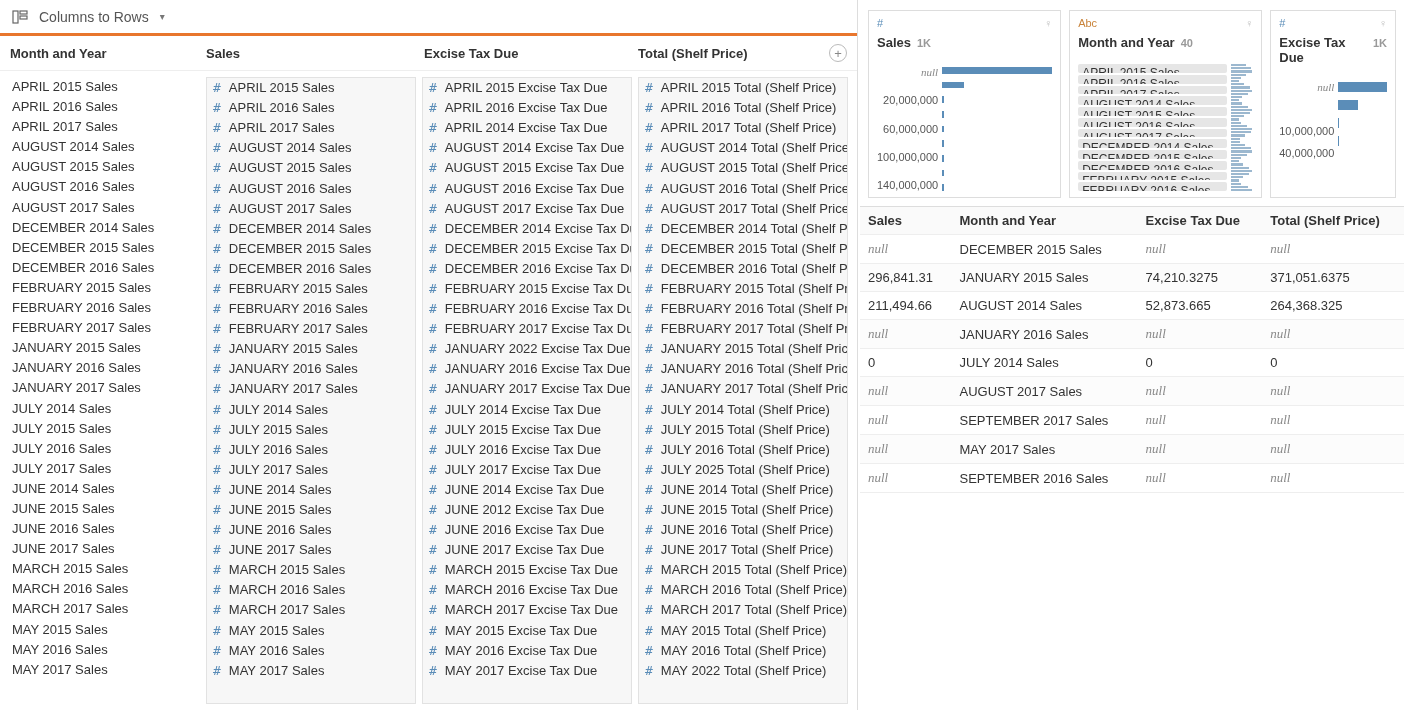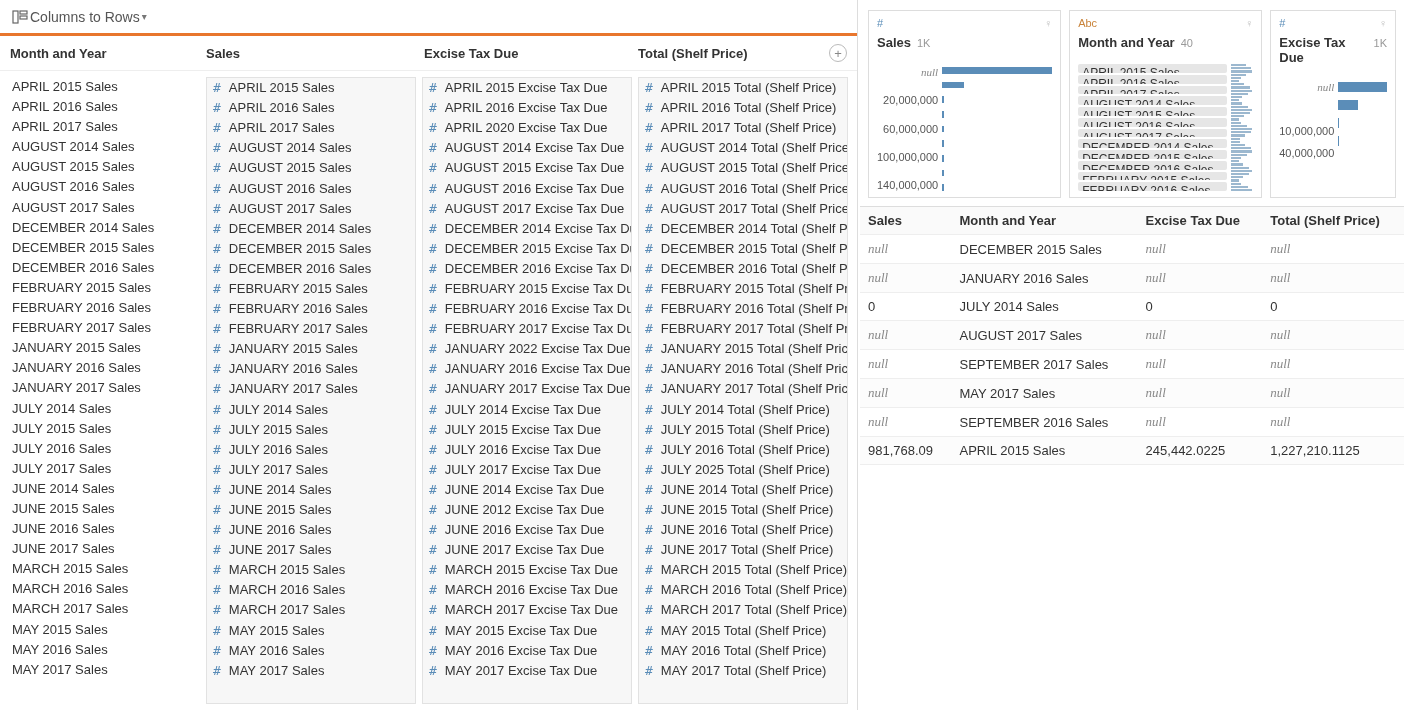--- a/index.html
+++ b/index.html
@@ -3,21 +3,21 @@
 <meta charset="utf-8">
 <style>
 * { box-sizing: border-box; margin: 0; padding: 0; }
 body { font-family: -apple-system, BlinkMacSystemFont, "Segoe UI", Arial, sans-serif; font-size: 13px; color: #333; background: #fff; }
 .container { display: flex; height: 710px; width: 1404px; }
 .left { width: 858px; display: flex; flex-direction: column; border-right: 1px solid #ddd; }
 .right { flex: 1; display: flex; flex-direction: column; overflow: hidden; }
 
 .header { display: flex; align-items: center; height: 36px; padding: 0 12px; border-bottom: 3px solid #e8762d; font-weight: 600; font-size: 14px; }
 .header-title { flex: 1; }
-.header-action { display: flex; align-items: center; gap: 2px; color: #555; font-weight: 400; cursor: pointer; }
+.header-action { display: flex; align-items: center; gap: 11px; color: #555; font-weight: 400; cursor: pointer; }
 .header-action svg { width: 16px; height: 16px; }
 
 .cols-head { display: flex; padding: 8px 10px; gap: 0; align-items: center; border-bottom: 1px solid #eee; }
 .colh { font-weight: 600; }
 .colh:nth-child(1){ width: 196px; }
 .colh:nth-child(2){ width: 218px; }
 .colh:nth-child(3){ width: 214px; }
 .colh:nth-child(4){ width: 190px; }
 .add-col { width: 18px; height: 18px; border: 1px solid #bbb; border-radius: 50%; display: flex; align-items: center; justify-content: center; color: #888; font-size: 13px; cursor: pointer; margin-left: auto; }
 
@@ -30,21 +30,21 @@
 .list.box .item { padding: 0 6px; display: flex; align-items: center; gap: 8px; }
 .hash { color: #5b8db8; font-weight: 400; font-family: ui-monospace, monospace; }
 
 .cards { display: flex; gap: 8px; padding: 10px 8px 8px 10px; overflow: hidden; }
 .card { background: #fff; border: 1px solid #ddd; width: 200px; height: 188px; display: flex; flex-direction: column; padding: 6px 8px; }
 .card.narrow { width: 130px; }
 .card-top { display: flex; align-items: center; justify-content: space-between; font-size: 11px; color: #5b8db8; }
 .card-type.text { color: #c9833a; }
 .card-title { display: flex; align-items: baseline; gap: 6px; margin-top: 6px; }
 .card-title .n { font-weight: 600; }
-.card-title .c { color: #999; font-size: 11px; }
+.card-title .c { color: #999; font-size: 11px; font-weight: bold; }
 .bulb { color: #bbb; }
 
 .axis-chart { flex: 1; display: flex; gap: 4px; font-size: 11px; color: #555; margin-top: 16px; overflow: hidden; }
 .axis-labels { text-align: right; display: flex; flex-direction: column; gap: 8px; }
 .axis-labels div { height: 14px; }
 .bars { flex: 1; display: flex; flex-direction: column; gap: 8px; padding-top: 1px; }
 .bar { height: 10px; background: #5b8db8; }
 
 .taglist { flex: 1; display: flex; gap: 4px; margin-top: 14px; overflow: hidden; }
 .tags { flex: 1; display: flex; flex-direction: column; gap: 2px; }
@@ -245,21 +245,21 @@
           <div class="item">
             <span class="hash">#</span>
             <span>APRIL 2015 Excise Tax Due</span>
           </div>
           <div class="item">
             <span class="hash">#</span>
             <span>APRIL 2016 Excise Tax Due</span>
           </div>
           <div class="item">
             <span class="hash">#</span>
-            <span>APRIL 2020 Excise Tax Due</span>
+            <span>APRIL 2014 Excise Tax Due</span>
           </div>
           <div class="item">
             <span class="hash">#</span>
             <span>AUGUST 2014 Excise Tax Due</span>
           </div>
           <div class="item">
             <span class="hash">#</span>
             <span>AUGUST 2015 Excise Tax Due</span>
           </div>
           <div class="item">
@@ -475,21 +475,21 @@
           <div class="item">
             <span class="hash">#</span>
             <span>MAY 2015 Total (Shelf Price)</span>
           </div>
           <div class="item">
             <span class="hash">#</span>
             <span>MAY 2016 Total (Shelf Price)</span>
           </div>
           <div class="item">
             <span class="hash">#</span>
-            <span>MAY 2017 Total (Shelf Price)</span>
+            <span>MAY 2022 Total (Shelf Price)</span>
           </div>
         </div>
       </div>
   </div>
 
   <div class="right">
     <div class="cards" id="cards">
         <div class="card">
           <div class="card-top">
             <span class="card-type">#</span>
@@ -628,20 +628,32 @@
             </tr>
           </thead>
         <tbody id="tbody">
             <tr>
               <td class="null">null</td>
               <td>DECEMBER 2015 Sales</td>
               <td class="null">null</td>
               <td class="null">null</td>
             </tr>
             <tr>
+              <td>296,841.31</td>
+              <td>JANUARY 2015 Sales</td>
+              <td>74,210.3275</td>
+              <td>371,051.6375</td>
+            </tr>
+            <tr>
+              <td>211,494.66</td>
+              <td>AUGUST 2014 Sales</td>
+              <td>52,873.665</td>
+              <td>264,368.325</td>
+            </tr>
+            <tr>
               <td class="null">null</td>
               <td>JANUARY 2016 Sales</td>
               <td class="null">null</td>
               <td class="null">null</td>
             </tr>
             <tr>
               <td>0</td>
               <td>JULY 2014 Sales</td>
               <td>0</td>
               <td>0</td>
@@ -662,24 +674,18 @@
               <td class="null">null</td>
               <td>MAY 2017 Sales</td>
               <td class="null">null</td>
               <td class="null">null</td>
             </tr>
             <tr>
               <td class="null">null</td>
               <td>SEPTEMBER 2016 Sales</td>
               <td class="null">null</td>
               <td class="null">null</td>
-            </tr>
-            <tr>
-              <td>981,768.09</td>
-              <td>APRIL 2015 Sales</td>
-              <td>245,442.0225</td>
-              <td>1,227,210.1125</td>
             </tr>
           </tbody>
       </table>
     </div>
   </div>
 </div>
 
 </body></html>

